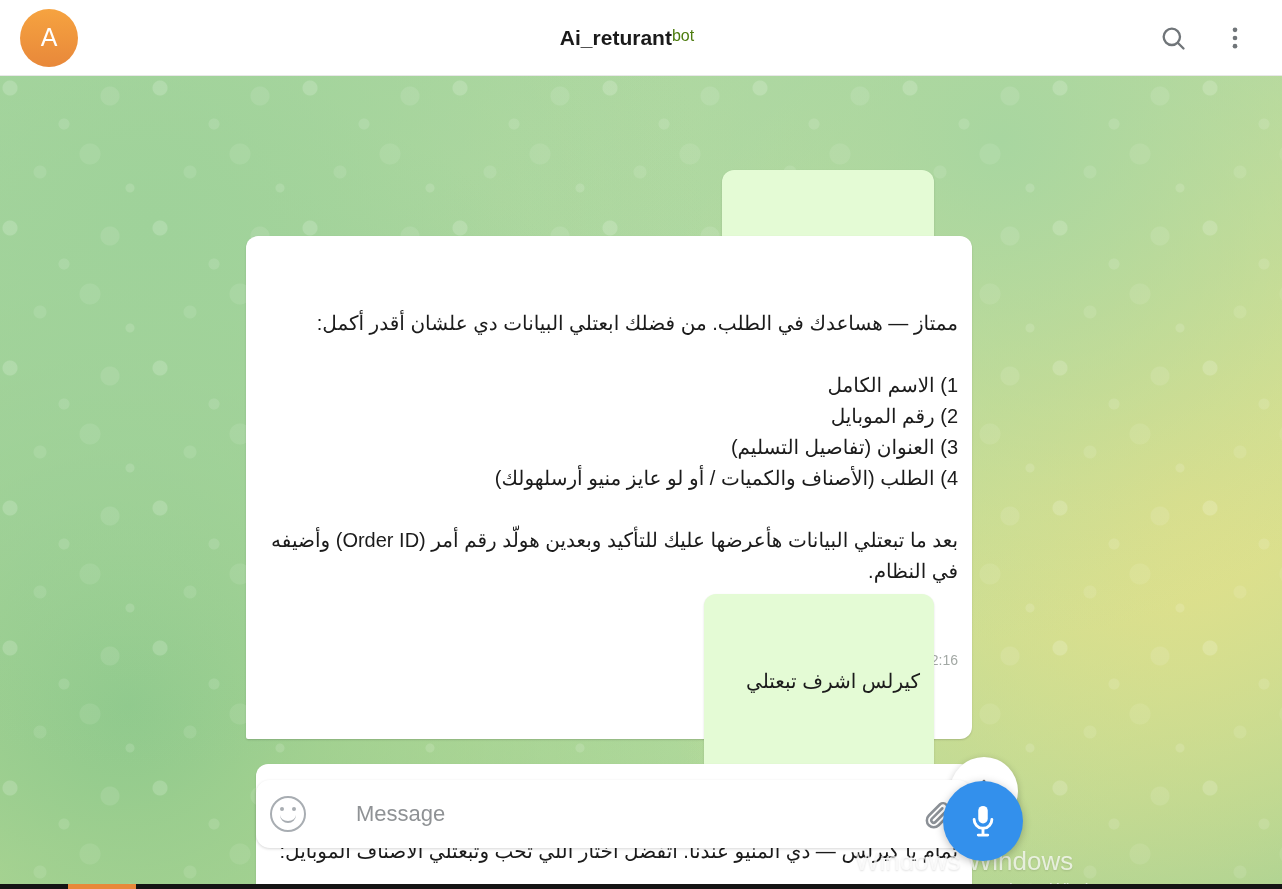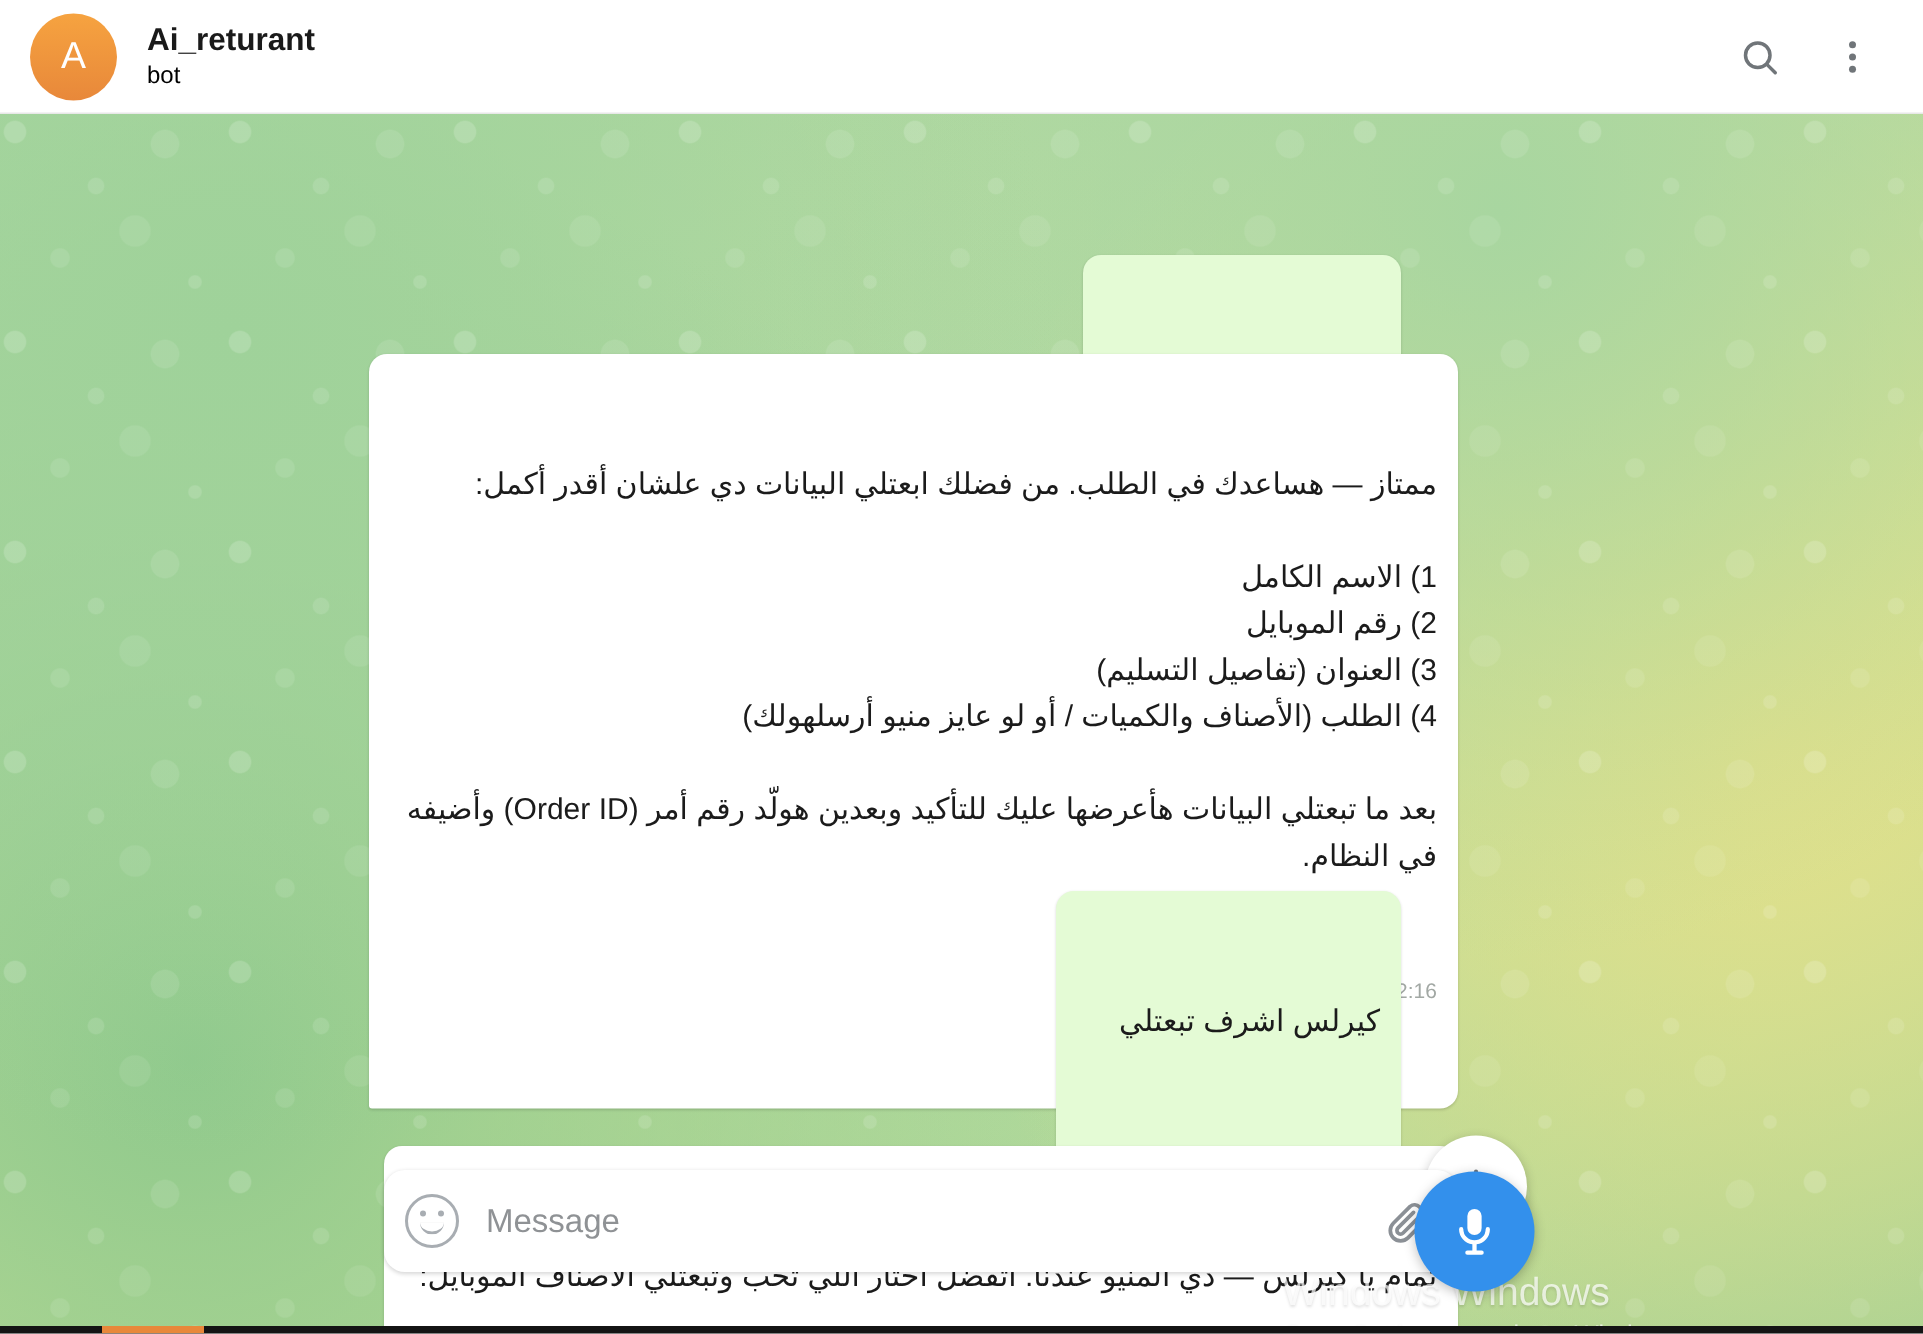--- a/index.html
+++ b/index.html
@@ -39,33 +39,32 @@
     background: linear-gradient(180deg,#f6a340,#e8883a);
     color: #fff;
     font-size: 25px;
     display: flex; align-items: center; justify-content: center;
     flex: 0 0 auto;
     user-select: none;
   }
   .header-titles {
     margin-left: 20px;
     display: flex;
-    flex-direction: column;
     justify-content: center;
     flex: 1 1 auto;
   }
   .chat-title {
     font-size: 21px;
     font-weight: bold;
     color: #1a1a1a;
     line-height: 26px;
   }
   .chat-sub {
     font-size: 16px;
-    color: #000000;
+    color: #4d7c0f;
     line-height: 22px;
   }
   .header-actions {
     display: flex;
     align-items: center;
     gap: 28px;
     margin-right: 10px;
   }
   .icon-btn {
     width: 34px; height: 34px;
@@ -206,20 +205,21 @@
     top: 780px; left: 256px;
     width: 716px;
     height: 68px;
     background: #ffffff;
     border-radius: 14px;
     box-shadow: 0 1px 3px rgba(0,0,0,.16);
     display: flex;
     align-items: center;
     padding: 0 14px;
     z-index: 35;
+    gap: 32px;
   }
   .emoji-btn {
     width: 36px; height: 36px;
     border-radius: 50%;
     border: 2.5px solid #a8adb2;
     position: relative;
     flex: 0 0 auto;
     cursor: pointer;
   }
   .emoji-btn::before,

